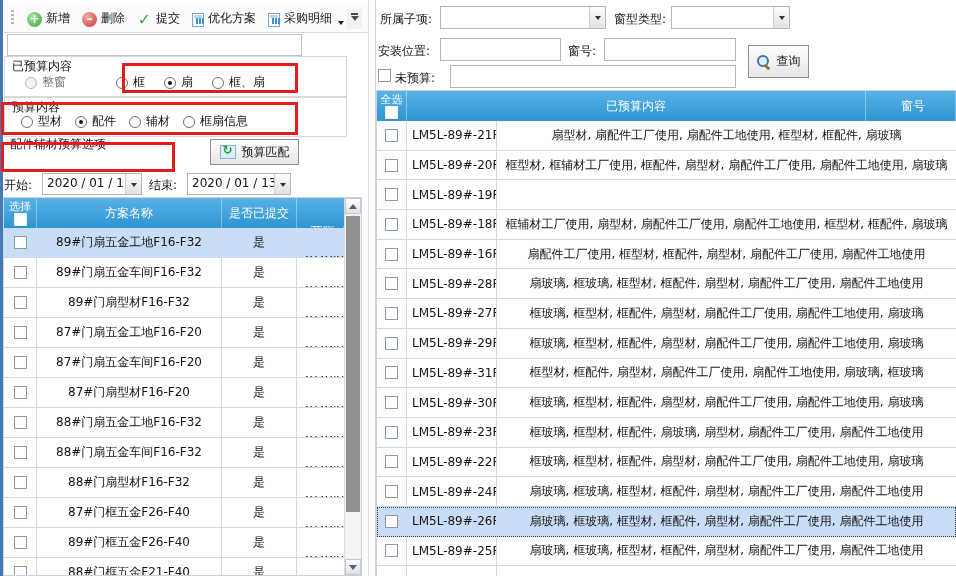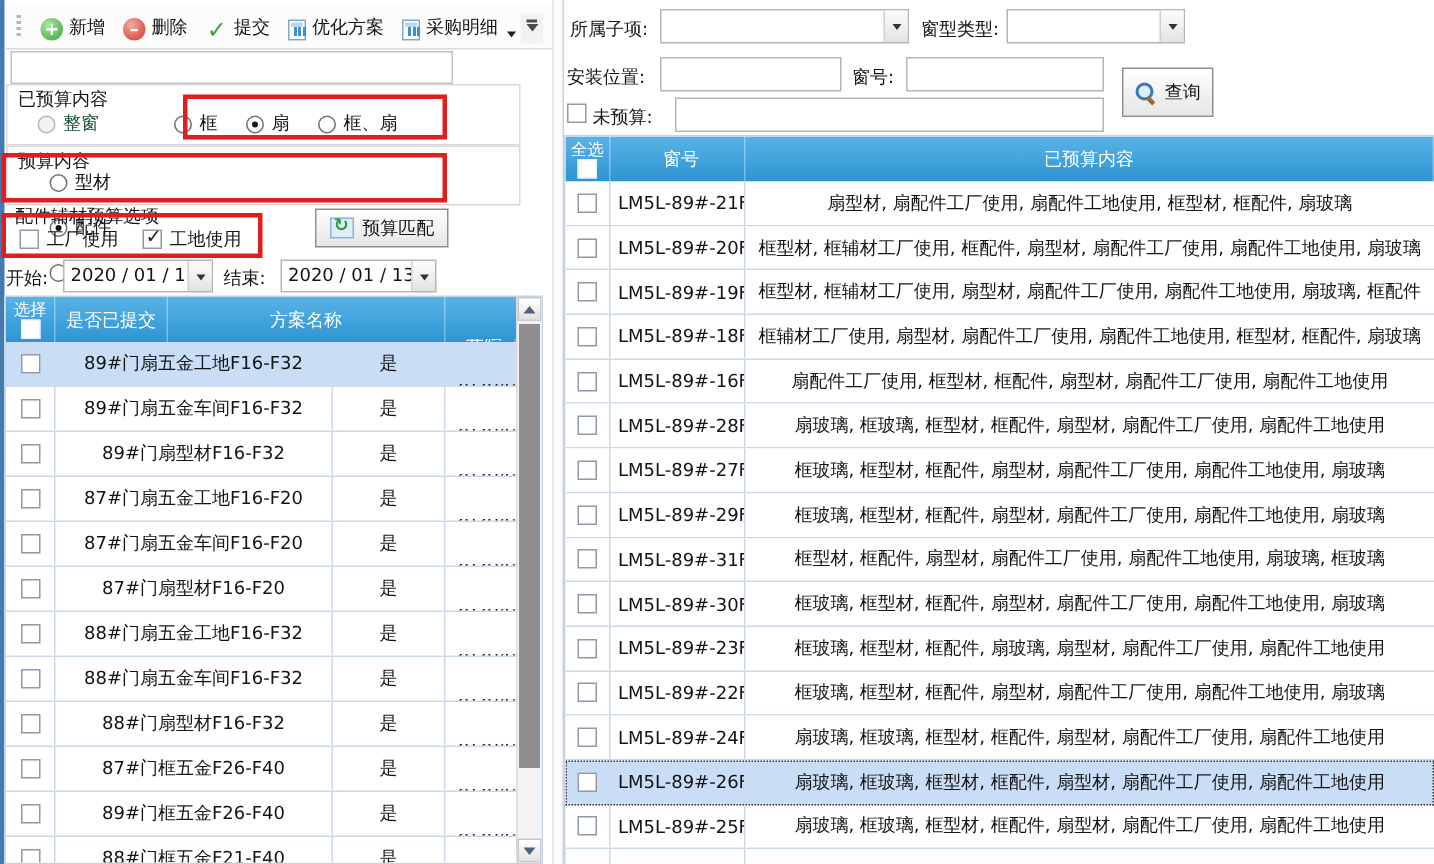--- a/index.html
+++ b/index.html
@@ -37,21 +37,21 @@
 
   
   .search-input { position:absolute; left:7px; top:34px; width:295px; height:22px; border:1px solid #c2c2c2; padding:0 4px; font:inherit; }
   .groupbox { position:absolute; border:1px solid #d8d8d8; background:#fff; }
   .gb-label { position:absolute; left:7px; top:1px; font-size:12px; }
   .radio-row { position:absolute; left:20px; top:17px; display:flex; align-items:center; }
   .ritem { display:flex; align-items:center; gap:5px; }
   .radio { width:12px; height:12px; border:1px solid #6f6f6f; border-radius:50%; background:#fff; display:inline-block; position:relative; flex:0 0 auto; }
   .radio.checked::after { content:''; position:absolute; left:3px; top:3px; width:4px; height:4px; border-radius:50%; background:#161616; }
   .radio.disabled { border-color:#b6b6b6; background:#f3f3f3; }
-  .rlab.dis { color:#14532d; }
+  .rlab.dis { color:#737373; }
   #opt-type-radios { gap:19px; }
   #opt-type-radios .ritem:first-child { margin-right:31px; }
   #budget-radios { gap:13px; left:16px; }
   .checkbox { width:13px; height:13px; border:1px solid #8f9aa6; background:#fff; display:inline-block; position:relative; flex:0 0 auto; }
   .checkbox.checked::after { content:'✓'; position:absolute; left:1px; top:-3px; font-size:13px; font-weight:bold; color:#222; }
   .citem { display:flex; align-items:center; gap:5px; }
   .check-row { position:absolute; display:flex; gap:16px; }
   .s-label { position:absolute; white-space:nowrap; }
   .btn { border:1px solid #8f8f8f; background:linear-gradient(#fefefe,#e6e6e6); display:flex; align-items:center; justify-content:center; gap:6px; }
   .match-btn { position:absolute; left:210px; top:139px; width:89px; height:26px; }
@@ -170,51 +170,41 @@
         </span>
         <span class="ritem">
           <span class="radio"></span>
           <span class="rlab">框、扇</span>
         </span>
       </div>
   </div>
 
   <div class="groupbox" style="left:4px;top:97px;width:343px;height:40px;">
     <div class="gb-label">预算内容</div>
-    <div class="radio-row" id="budget-radios" style="top:15px;flex-direction:column;">
+    <div class="radio-row" id="budget-radios" style="top:15px;">
         <span class="ritem">
           <span class="radio"></span>
           <span class="rlab">型材</span>
         </span>
         <span class="ritem">
           <span class="radio checked"></span>
           <span class="rlab">配件</span>
         </span>
         <span class="ritem">
           <span class="radio"></span>
           <span class="rlab">辅材</span>
         </span>
         <span class="ritem">
           <span class="radio"></span>
           <span class="rlab">框扇信息</span>
         </span>
       </div>
   </div>
 
   <div class="s-label" style="left:10px;top:136px;">配件辅材预算选项</div>
-  <div class="check-row" id="acc-checks" style="left:13px;top:151px;">
-      <span class="citem">
-        <span class="checkbox"></span>
-        <span>工厂使用</span>
-      </span>
-      <span class="citem">
-        <span class="checkbox checked"></span>
-        <span>工地使用</span>
-      </span>
-    </div>
 
   <div class="btn match-btn">
     <span class="match-icon"></span>
     <span>预算匹配</span>
   </div>
 
   <div class="s-label" style="left:4px;top:177px;">开始:</div>
   <div class="combo" style="left:42px;top:173px;width:100px;height:22px;">
     <span class="val">2020 / 01 / 1</span>
     <span class="dd"></span>
@@ -225,22 +215,22 @@
     <span class="dd"></span>
   </div>
 
   <div class="tbl" style="left:3px;top:197px;width:359px;height:379px;">
     <div class="lt-inner">
       <div class="thead">
         <div class="th th-sel lc1">
           <span>选择</span>
           <span class="checkbox"></span>
         </div>
+        <div class="th lc2">方案名称</div>
         <div class="th lc3">是否已提交</div>
-        <div class="th lc2">方案名称</div>
         <div class="th lc4">开始</div>
       </div>
       <div class="left-rows" id="plan-rows">
           <div class="trow hl">
             <div class="td lc1 center">
               <span class="checkbox"></span>
             </div>
             <div class="td lc2 center">89#门扇五金工地F16-F32</div>
             <div class="td lc3 center">是</div>
             <div class="td lc4">2020/0</div>
@@ -368,22 +358,22 @@
   <span class="checkbox" style="position:absolute;left:378px;top:69px;"></span>
   <div class="s-label" style="left:395px;top:70px;">未预算:</div>
   <input class="input" style="left: 450px; top: 65px; width: 286px; height: 23px;" value="">
 
   <div class="tbl" style="left:376px;top:90px;width:580px;height:499px;border-right:none;">
     <div class="thead">
       <div class="th th-sel rc1">
         <span>全选</span>
         <span class="checkbox"></span>
       </div>
+      <div class="th rc3">已预算内容</div>
       <div class="th rc2">窗号</div>
-      <div class="th rc3">已预算内容</div>
     </div>
     <div class="right-rows" id="window-rows">
         <div class="trow">
           <div class="td rc1 center">
             <span class="checkbox"></span>
           </div>
           <div class="td rc2">LM5L-89#-21F19</div>
           <div class="td rc3" style="border-right: none;">扇型材, 扇配件工厂使用, 扇配件工地使用, 框型材, 框配件, 扇玻璃</div>
         </div>
         <div class="trow">
@@ -391,21 +381,20 @@
             <span class="checkbox"></span>
           </div>
           <div class="td rc2">LM5L-89#-20F18</div>
           <div class="td rc3" style="border-right: none;">框型材, 框辅材工厂使用, 框配件, 扇型材, 扇配件工厂使用, 扇配件工地使用, 扇玻璃</div>
         </div>
         <div class="trow">
           <div class="td rc1 center">
             <span class="checkbox"></span>
           </div>
           <div class="td rc2">LM5L-89#-19F17</div>
-          <div class="td rc3" style="border-right: none;">框型材, 框辅材工厂使用, 扇型材, 扇配件工厂使用, 扇配件工地使用, 扇玻璃, 框配件</div>
         </div>
         <div class="trow">
           <div class="td rc1 center">
             <span class="checkbox"></span>
           </div>
           <div class="td rc2">LM5L-89#-18F16</div>
           <div class="td rc3" style="border-right: none;">框辅材工厂使用, 扇型材, 扇配件工厂使用, 扇配件工地使用, 框型材, 框配件, 扇玻璃</div>
         </div>
         <div class="trow">
           <div class="td rc1 center">

